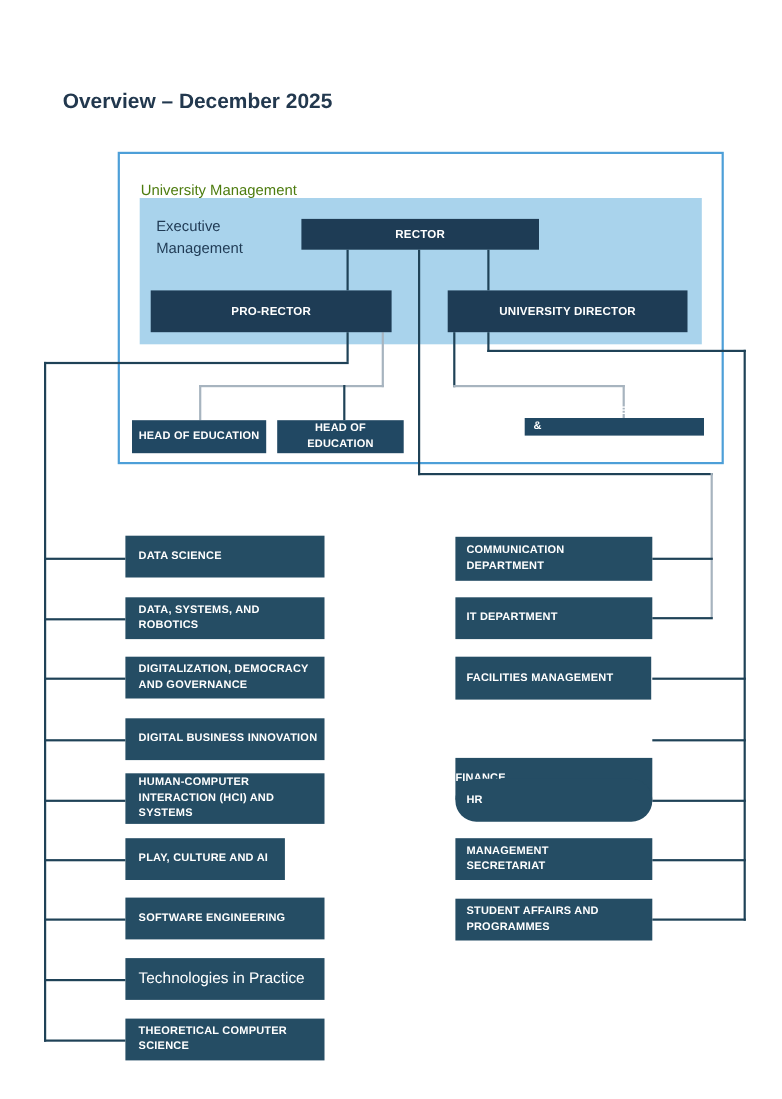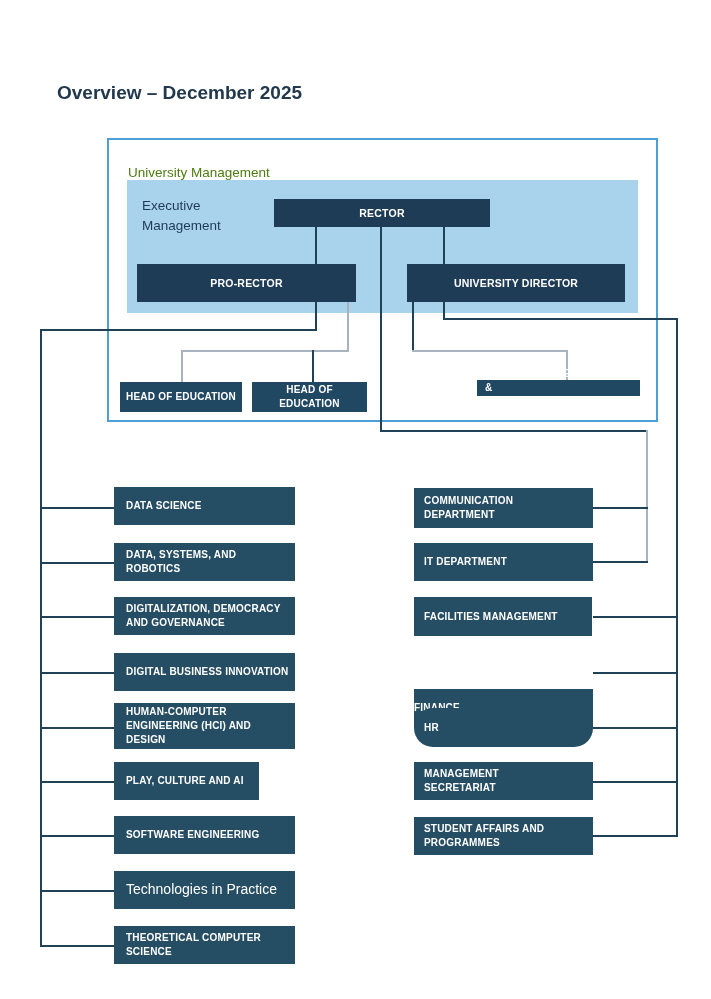--- a/index.html
+++ b/index.html
@@ -89,21 +89,21 @@
   <div class="box head-box head-center" style="left:252px;top:382px;width:115px;height:30px;">HEAD OF EDUCATION</div>
   <div class="box head-box" style="left:477px;top:380px;width:163px;height:16px;padding-left:8px;">HEAD OF STUDENT AFFAIRS &amp;
 PROGRAMMES</div>
 
   <div class="box" style="left:114px;top:487px;width:181px;height:38px;">DATA SCIENCE</div>
   <div class="box" style="left:114px;top:543px;width:181px;height:38px;">DATA, SYSTEMS, AND ROBOTICS</div>
   <div class="box" style="left:114px;top:597px;width:181px;height:38px;">DIGITALIZATION, DEMOCRACY
 AND GOVERNANCE</div>
   <div class="box" style="left:114px;top:653px;width:181px;height:38px;">DIGITAL BUSINESS INNOVATION</div>
   <div class="box" style="left:114px;top:703px;width:181px;height:46px;">HUMAN-COMPUTER
-ENGINEERING (HCI) AND DESIGN</div>
+INTERACTION (HCI) AND SYSTEMS</div>
   <div class="box" style="left:114px;top:762px;width:145px;height:38px;">PLAY, CULTURE AND AI</div>
   <div class="box" style="left:114px;top:816px;width:181px;height:38px;">SOFTWARE ENGINEERING</div>
   <div class="box title-case" style="left:114px;top:871px;width:181px;height:38px;">Technologies in Practice</div>
   <div class="box" style="left:114px;top:926px;width:181px;height:38px;">THEORETICAL COMPUTER
 SCIENCE</div>
 
   <div class="box" style="left:414px;top:488px;width:179px;height:40px;padding-left:10px;">COMMUNICATION
 DEPARTMENT</div>
   <div class="box" style="left:414px;top:543px;width:179px;height:38px;padding-left:10px;">IT DEPARTMENT</div>
   <div class="box" style="left:414px;top:597px;width:178px;height:39px;padding-left:10px;">FACILITIES MANAGEMENT</div>

